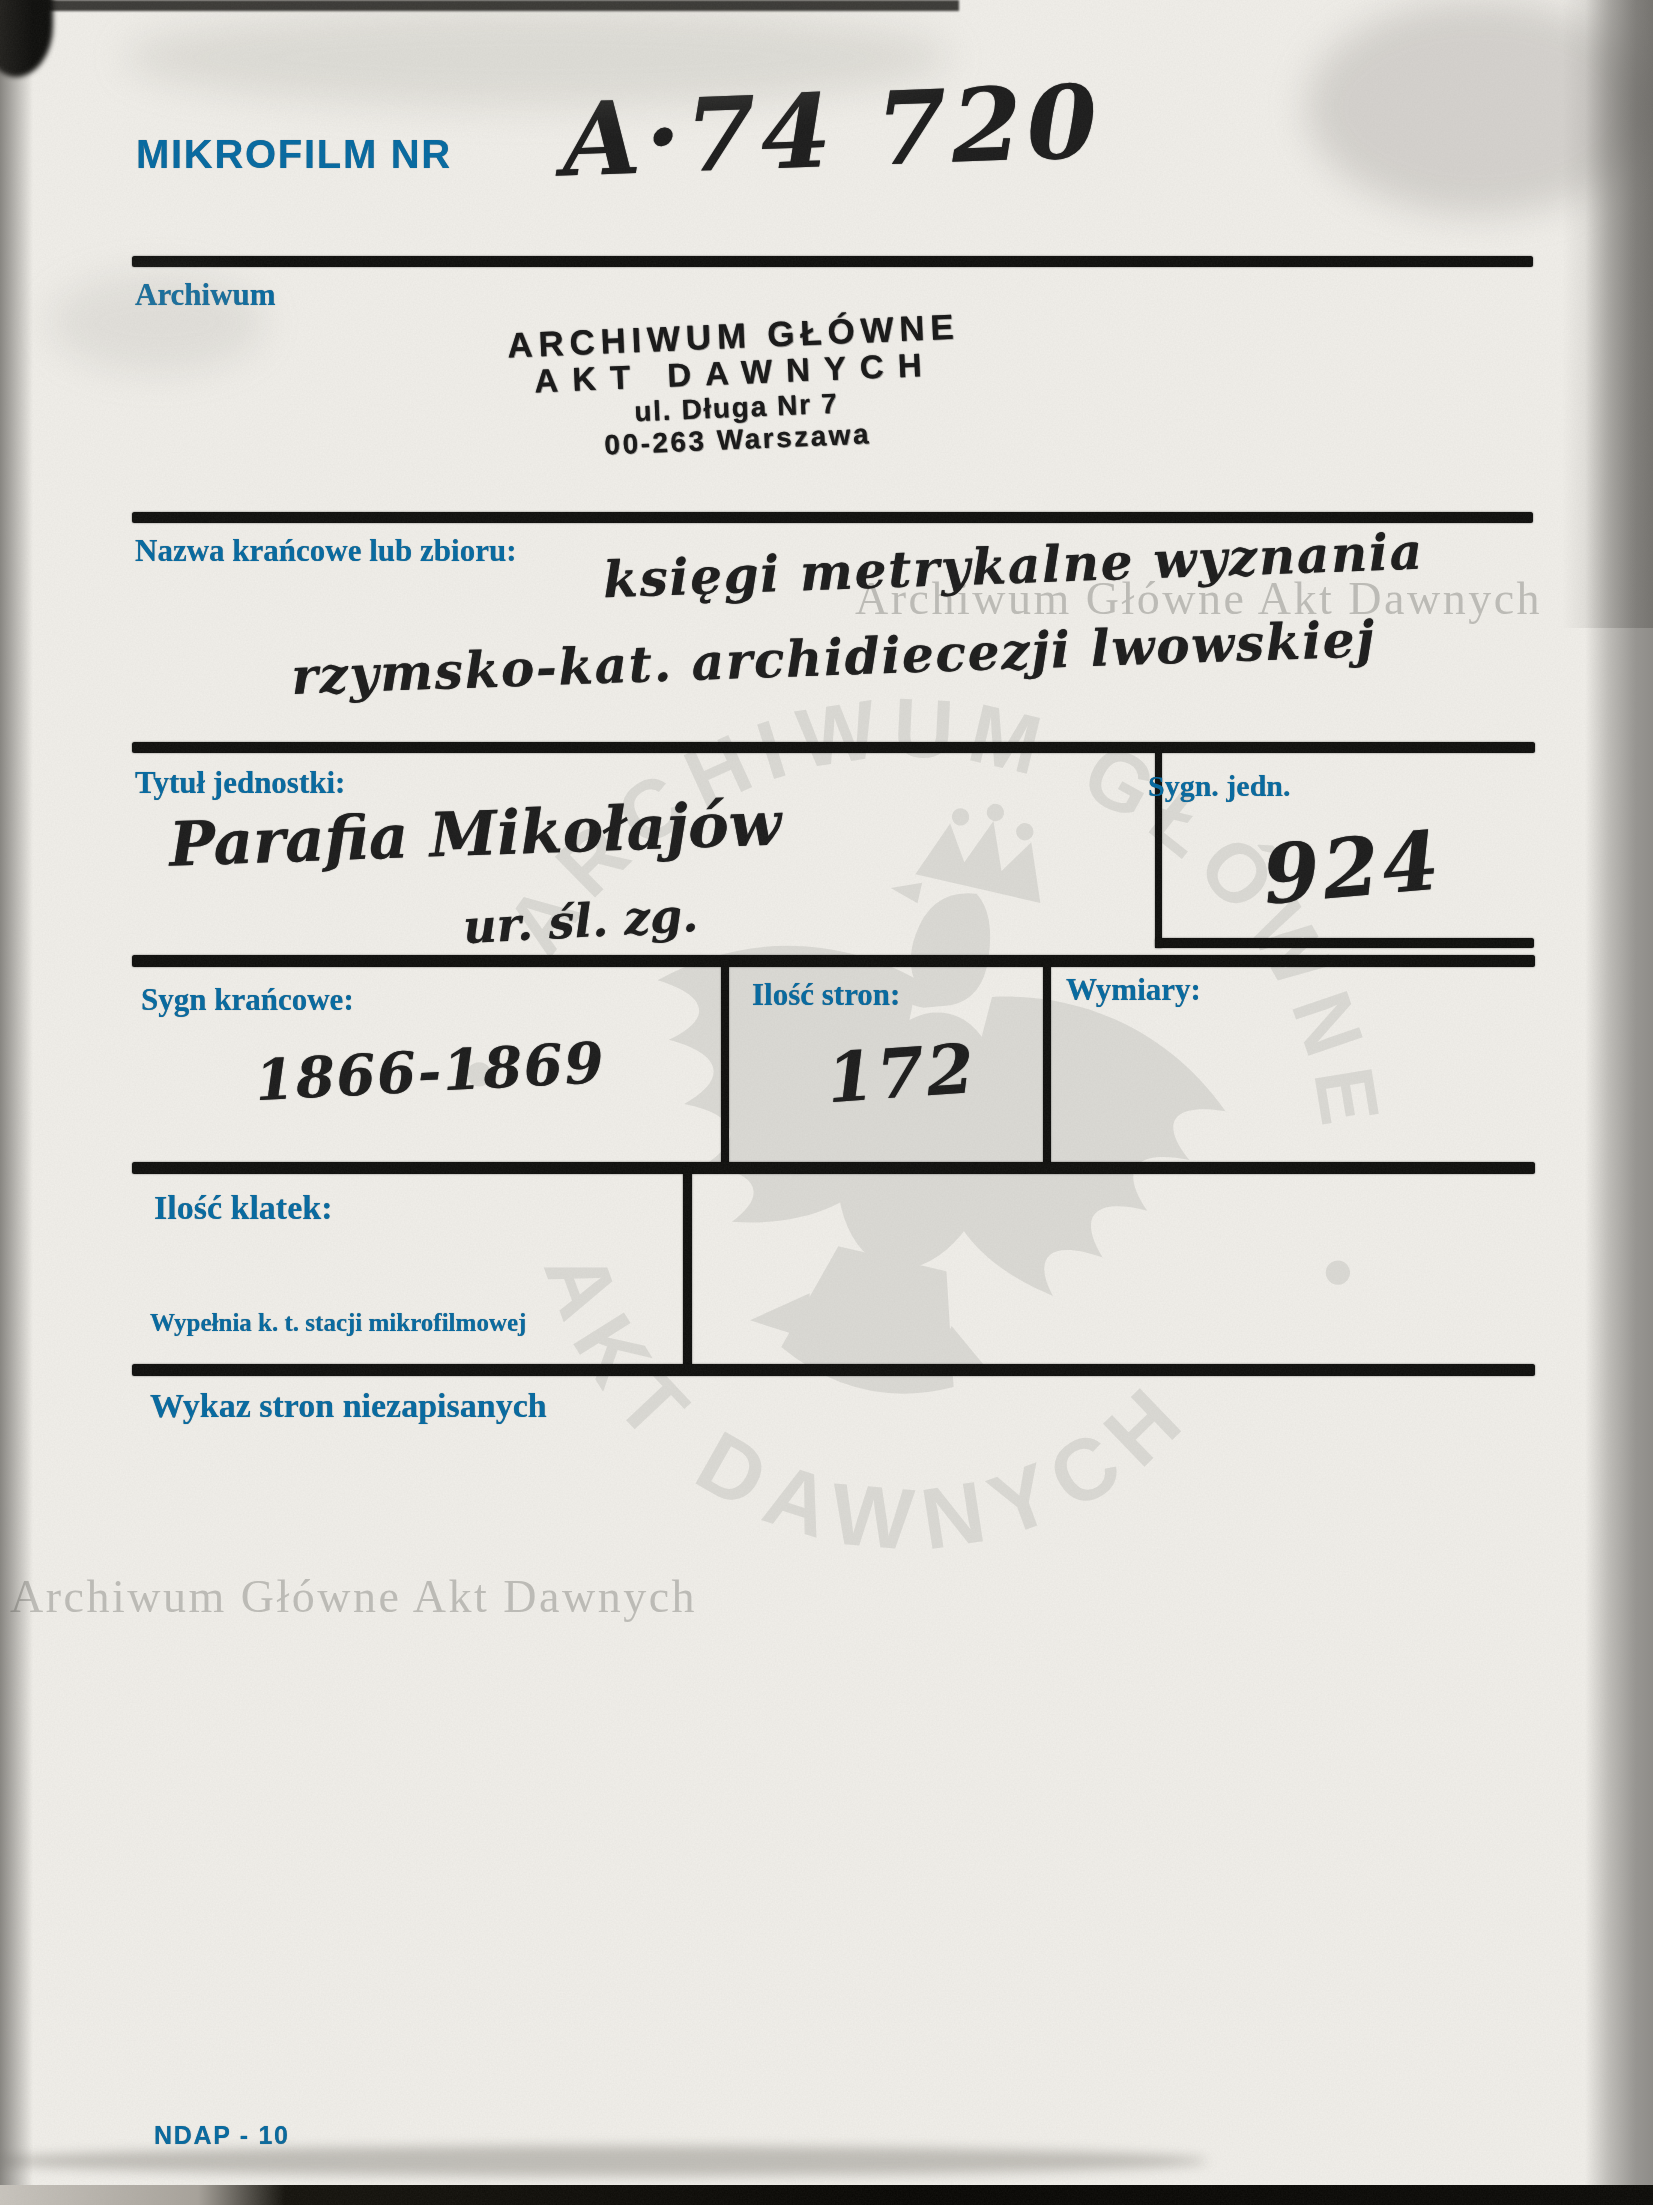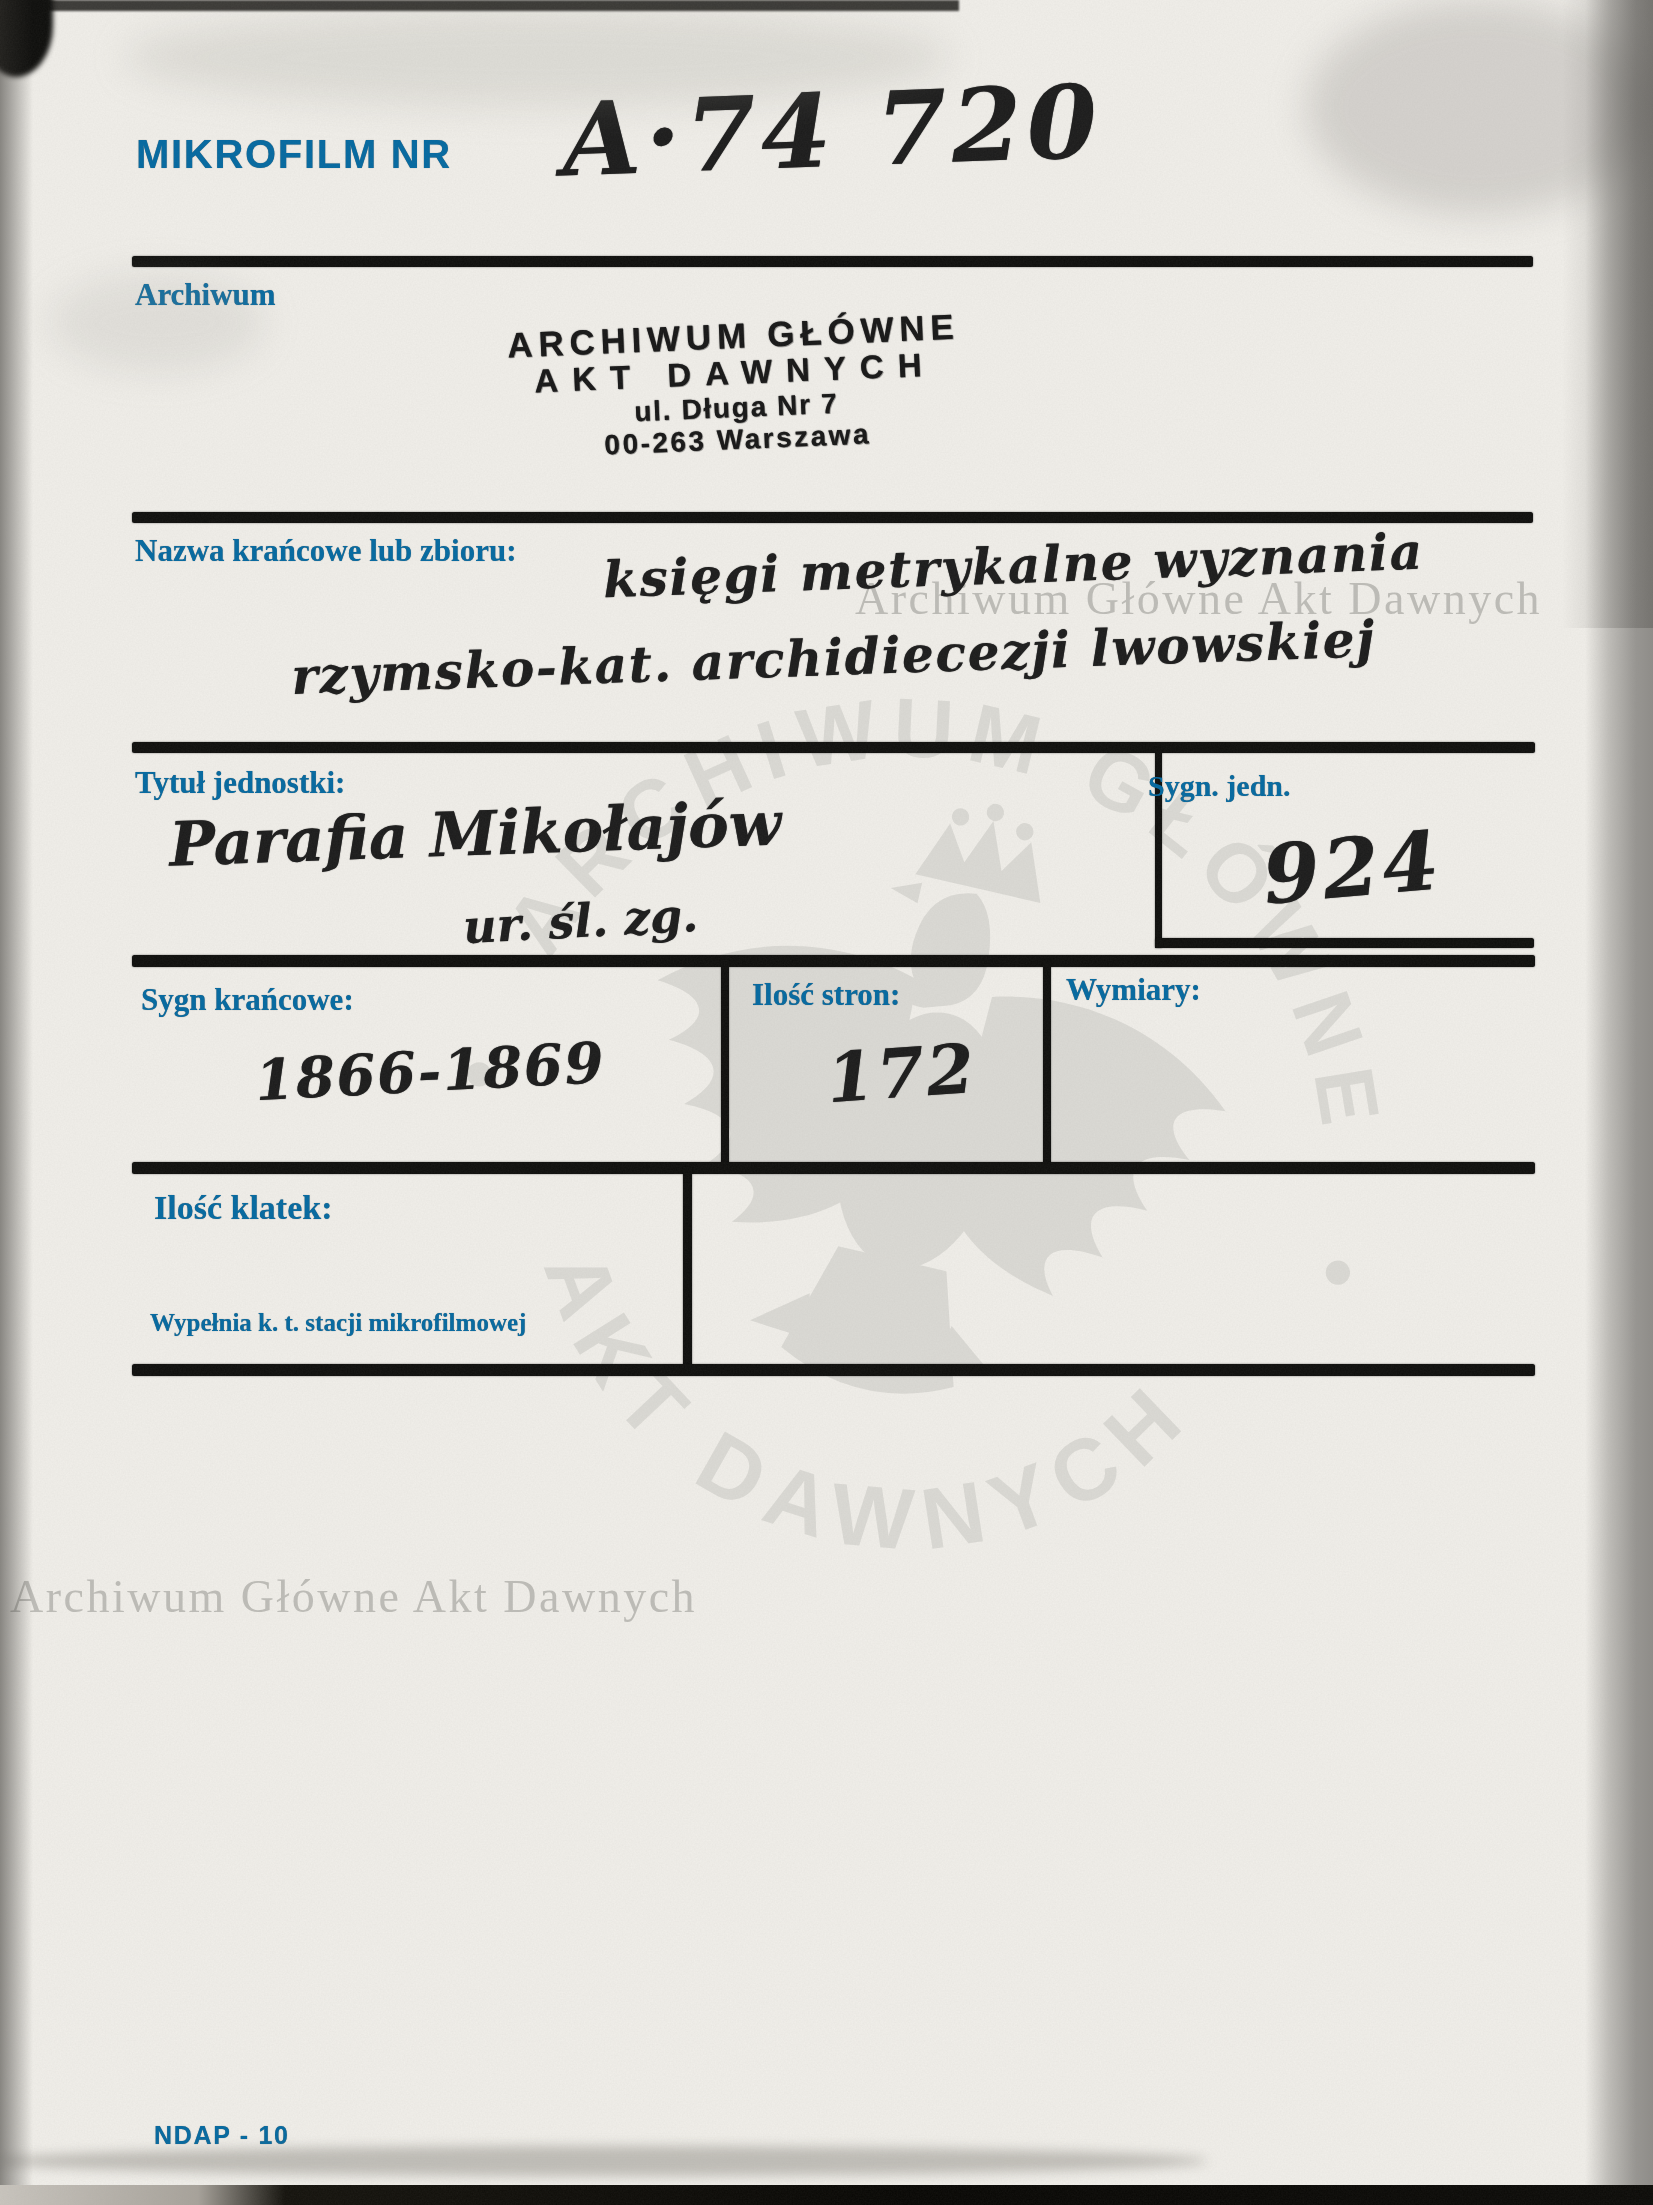--- a/index.html
+++ b/index.html
@@ -130,20 +130,21 @@
   <div class="rule" style="left:132px;top:1162px;width:1403px;height:12.4px;"></div>
 
   <div class="vline" style="left:683px;top:1167px;width:9px;height:207px;"></div>
 
   <div class="abs label" style="left:154px;top:1189px;font-size:34px;">Ilość klatek:</div>
   <div class="abs hand" style="left:298px;top:1240px;font-size:50px;"></div>
   <div class="abs label" style="left:150px;top:1309px;font-size:25px;">Wypełnia k. t. stacji mikrofilmowej</div>
 
   <div class="rule" style="left:132px;top:1364px;width:1403px;height:11.6px;"></div>
 
+  <div class="abs label" style="left:150px;top:1387px;font-size:34px;">Wykaz stron niezapisanych</div>
 
   <div class="abs label sans" style="left:154px;top:2121px;font-size:25px;letter-spacing:1.7px;">NDAP  -  10</div>
 
   <div class="blotch" style="left:124px;top:8.3px;width:827px;height:99px;background:rgba(150,148,140,.20);"></div>
   <div class="blotch" style="left:1306px;top:0px;width:347px;height:215px;background:rgba(140,138,132,.28);"></div>
   <div class="blotch" style="left:50px;top:273px;width:215px;height:99px;background:rgba(150,148,142,.16);"></div>
   <div class="blotch" style="left:0px;top:2146px;width:1207px;height:30px;background:rgba(112,110,102,.38);filter:blur(5.8px);"></div>
 
   <div class="abs" style="left:0;top:0;width:959px;height:10.7px;background:#1c1b18;opacity:.85;filter:blur(0.8px);"></div>
   <div class="abs" style="left:-15px;top:-16.5px;width:68px;height:93px;background:#0d0d0b;border-radius:0 0 55% 45%;filter:blur(2.5px);"></div>

